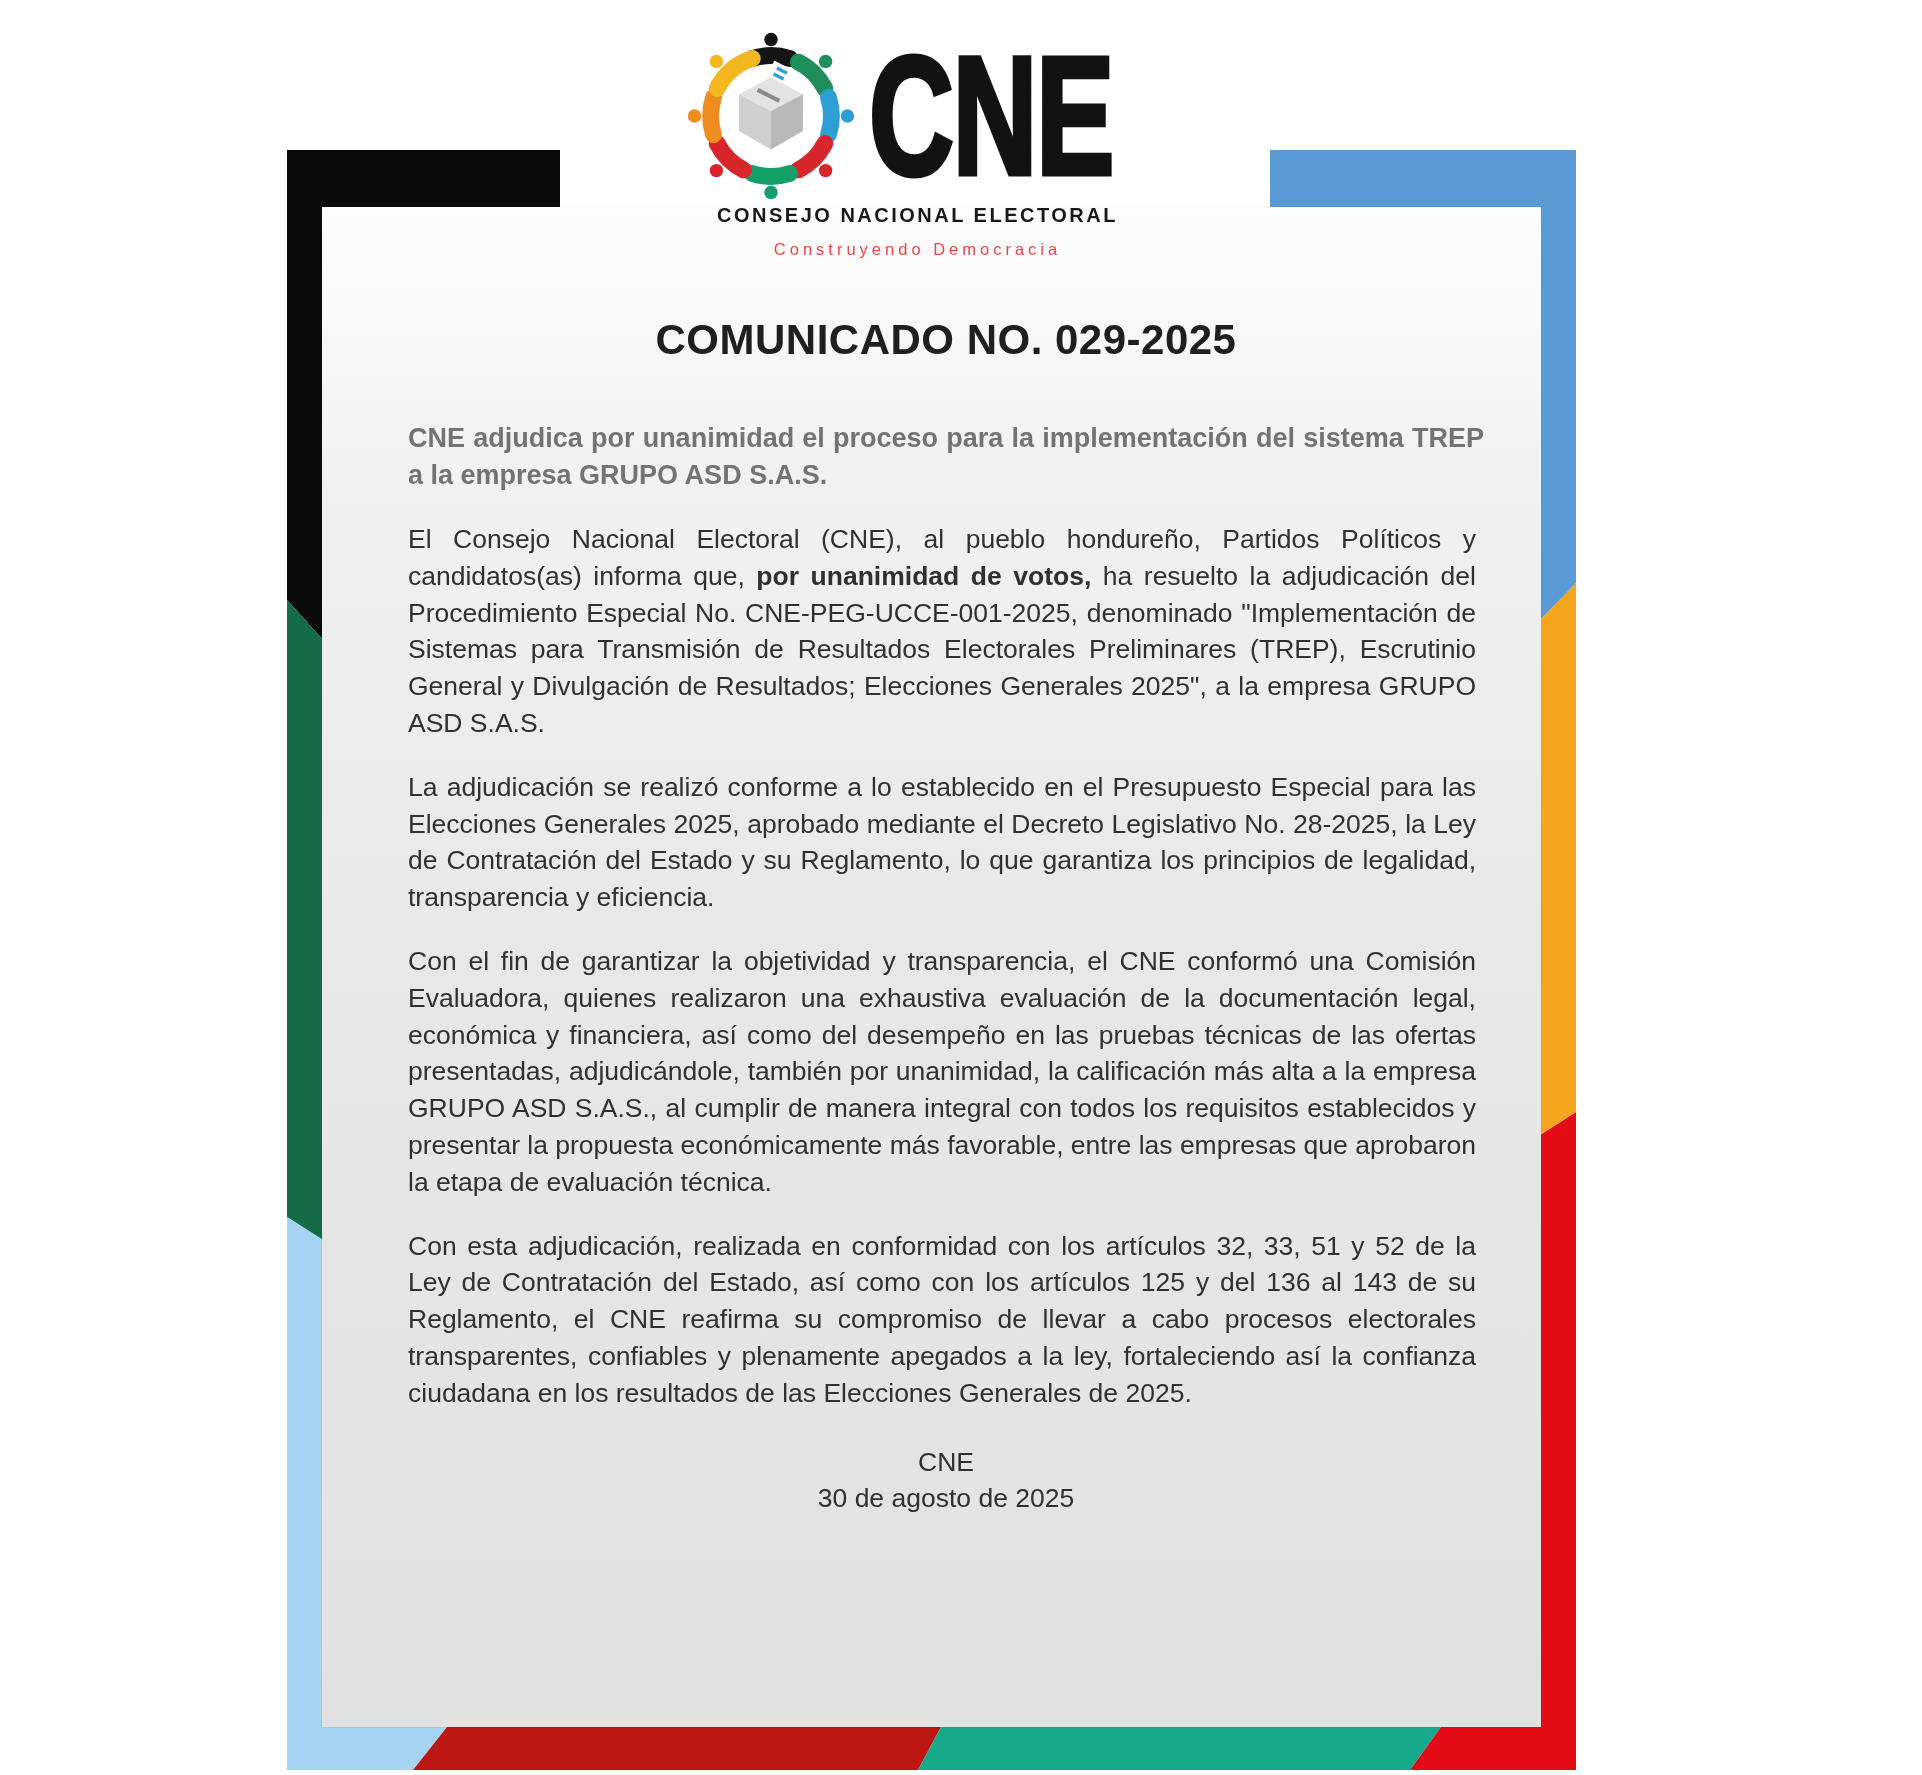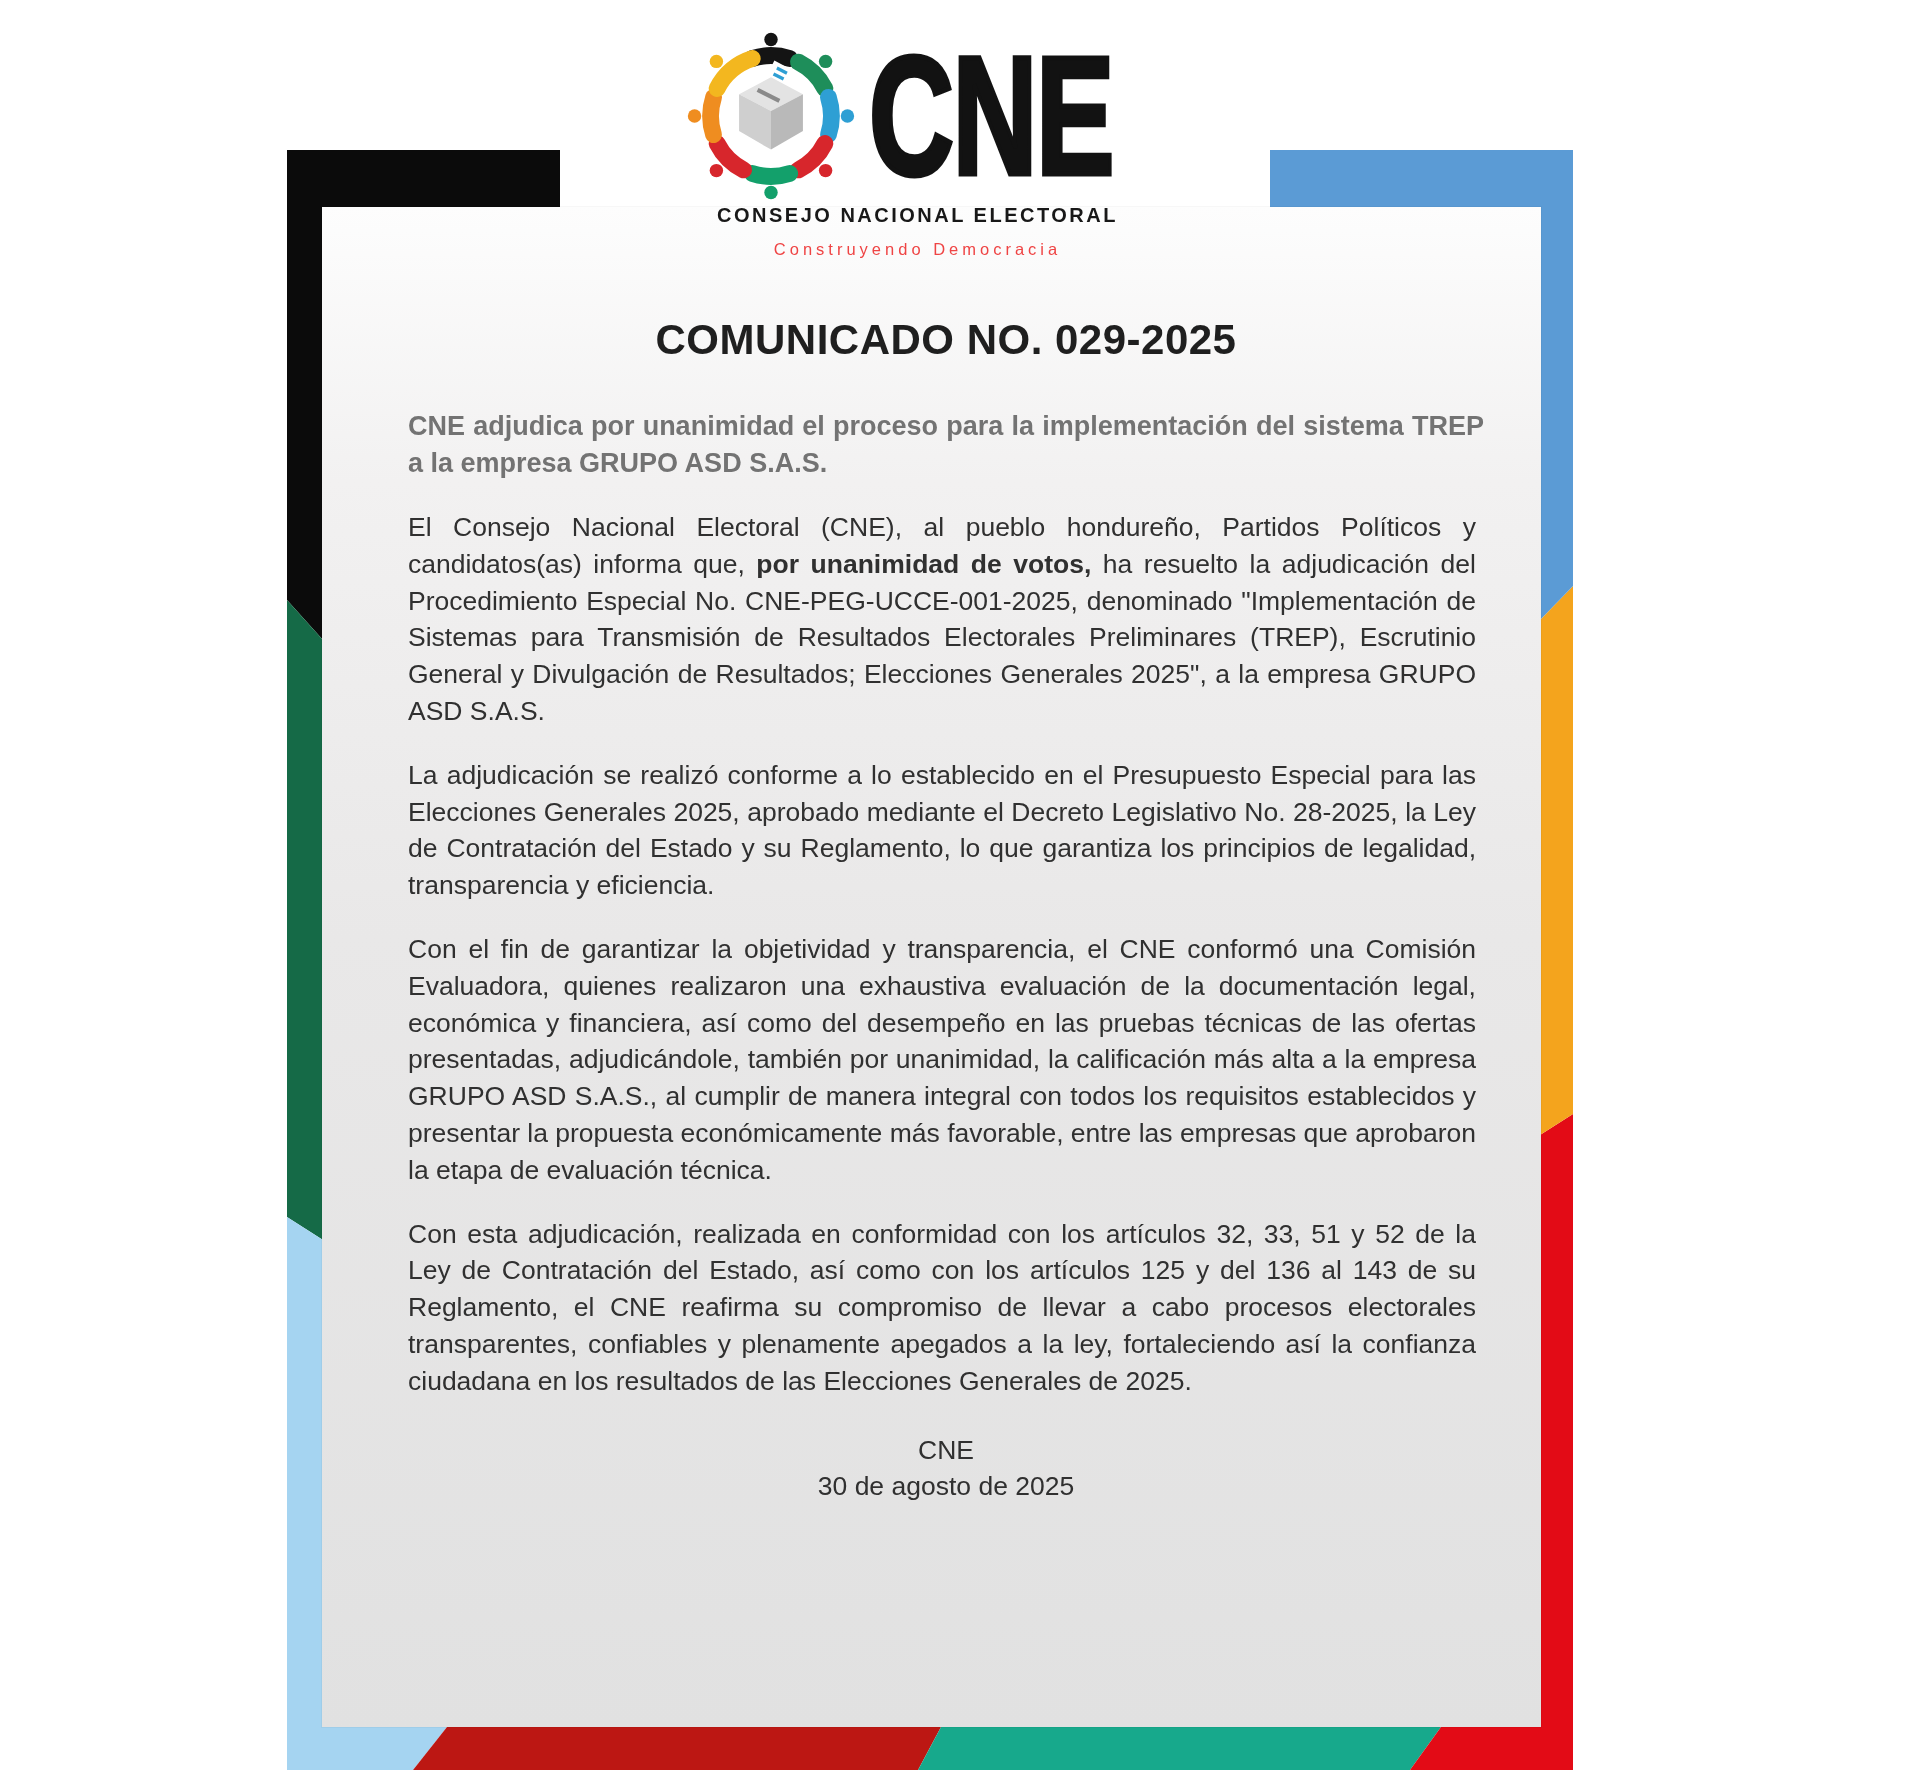--- a/index.html
+++ b/index.html
@@ -1,18 +1,18 @@
 <!DOCTYPE html>
 <html><head>
 <meta charset="utf-8">
 <style>
   html,body{margin:0;padding:0;background:#ffffff;}
   .canvas{
     position:relative;
-    width:1573px;height:1775px;
+    width:1922px;height:1775px;
     background:#ffffff;
     overflow:hidden;
     font-family:"Liberation Sans", sans-serif;
   }
   .frame{position:absolute;left:0;top:0;width:1922px;height:1775px;display:block;}
   .page{
     position:absolute;
     left:322px;top:207px;width:1219px;height:1520px;
     background:linear-gradient(180deg,#fdfdfd 0%,#f2f1f1 18%,#e9e8e8 48%,#e1e1e1 100%);
     box-shadow:0 0 0 1px rgba(0,0,0,0.03);
@@ -38,21 +38,21 @@
   }
   .tagline{
     margin-top:13px;
     font-size:16.5px;color:#ef4444;letter-spacing:4px;
   }
   .content{
     position:absolute;left:408px;top:316px;width:1076px;
     color:#303030;
   }
   .doc-title{
-    margin:0 0 44px 0;
+    margin:0 0 56px 0;
     text-align:center;
     font-size:42px;font-weight:bold;color:#1f1f1f;
     letter-spacing:0.5px;
   }
   .doc-subtitle{
     margin:0 0 27px 0;
     font-size:27px;font-weight:bold;color:#737373;
     line-height:37px;text-align:justify;
   }
   .content p{

